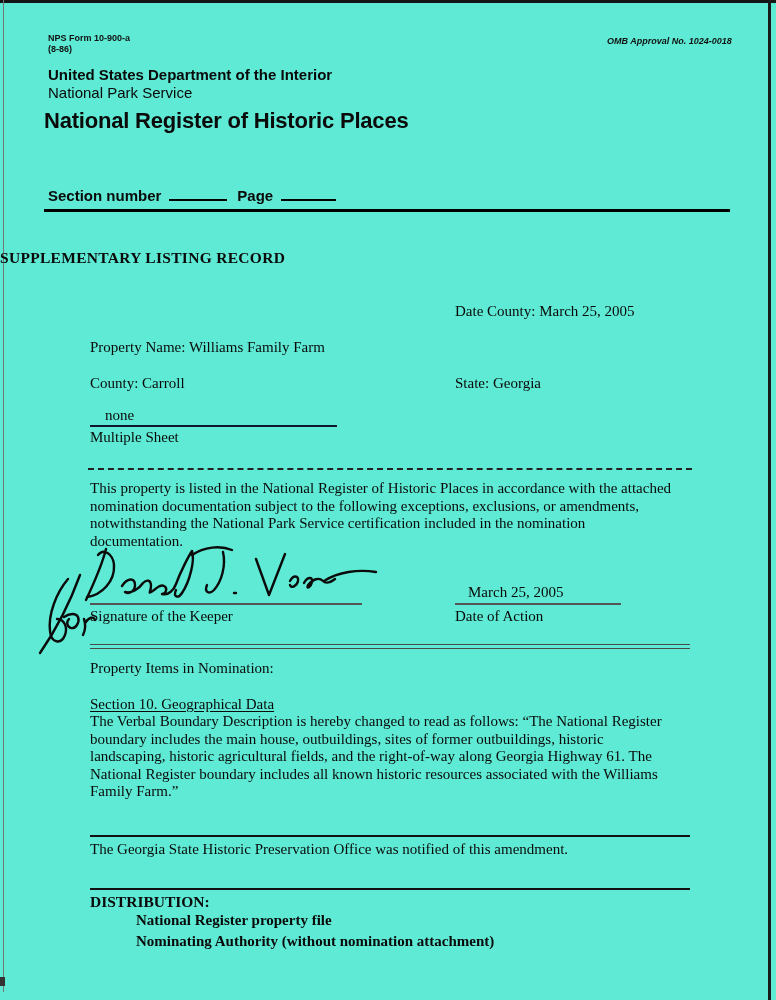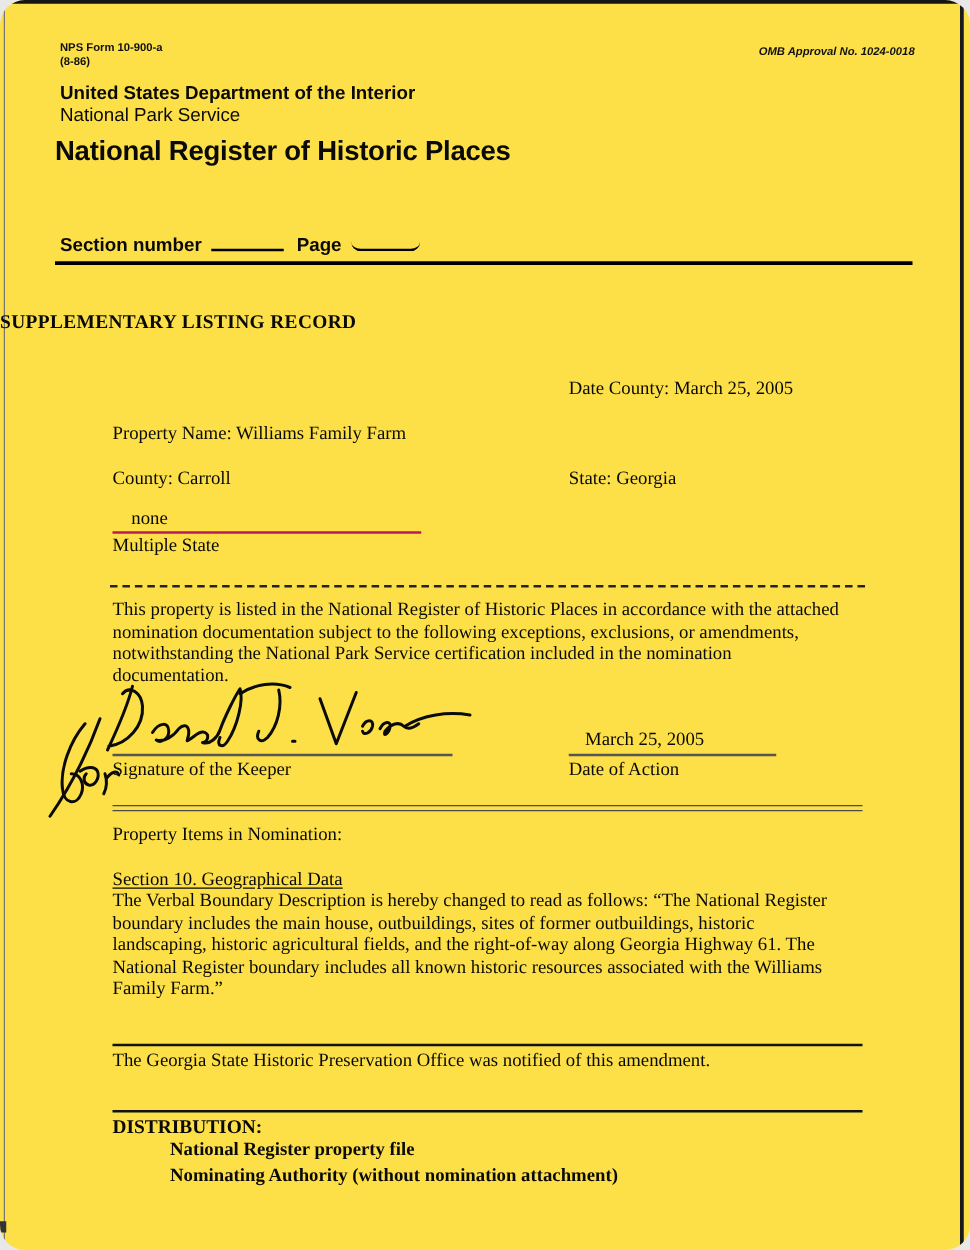--- a/index.html
+++ b/index.html
@@ -1,23 +1,22 @@
 <!DOCTYPE html>
 <html><head>
 <meta charset="utf-8">
 <style>
   html,body { margin:0; padding:0; background:#e8e8e8; }
   .page {
     position:relative;
     width:776px; height:1000px;
-    background:#fde047;
+    background:#5eead4;
     overflow:hidden;
     font-family:"Liberation Serif","DejaVu Serif",serif;
     color:#0a0a0a;
-    border-radius:20px;
   }
   .sans { font-family:"Liberation Sans","DejaVu Sans",sans-serif; }
   .abs { position:absolute; }
 
   
   .edge-top    { left:0; top:2; width:776px; height:3px; background:#151515; }
   .edge-right  { left:768px; top:0; width:3px; height:1000px; background:#1a1a1a; }
   .edge-left   { left:3px; top:0; width:1px; height:992px; background:#777; }
   .edge-mark   { left:0; top:977px; width:5px; height:9px; background:#333; }
 
@@ -39,21 +38,21 @@
 
   .slr-heading { left:0; right:0; top:249px; text-align:left; font-size:15.5px; font-weight:bold; letter-spacing:0.3px; }
 
   .field { font-size:15px; }
   .f-nris  { left:90px;  top:303px; }
   .f-date  { left:455px; top:303px; }
   .f-prop  { left:90px;  top:339px; }
   .f-cnty  { left:90px;  top:375px; }
   .f-state { left:455px; top:375px; }
 
-  .multi-none  { left:90px; top:407px; width:232px; border-bottom:2px solid #be185d; font-size:15px; padding:0 0 1px 15px; }
+  .multi-none  { left:90px; top:407px; width:232px; border-bottom:2px solid #0f172a; font-size:15px; padding:0 0 1px 15px; }
   .multi-label { left:90px; top:429px; font-size:15px; }
 
   .dashed-sep { left:88px; top:468px; width:604px; border-top:2px dashed #222; }
 
   .para { font-size:15px; line-height:17.5px; white-space:pre-line; }
   .cert-para { left:90px; top:480px; width:620px; }
 
   .sig-svg { left:42px; top:539px; width:340px; height:75px; }
   .for-svg { left:34px; top:571px; width:72px; height:84px; }
   .sig-svg path, .for-svg path { fill:none; stroke:#0b0b0b; stroke-width:2.4; stroke-linecap:round; stroke-linejoin:round; }
@@ -116,21 +115,21 @@
   <div class="abs field f-cnty">
     <span>County:</span>
     <span>Carroll</span>
   </div>
   <div class="abs field f-state">
     <span>State:</span>
     <span>Georgia</span>
   </div>
 
   <div class="abs multi-none">none</div>
-  <div class="abs multi-label">Multiple State</div>
+  <div class="abs multi-label">Multiple Sheet</div>
 
   <div class="abs dashed-sep"></div>
 
   <div class="abs para cert-para">This property is listed in the National Register of Historic Places in accordance with the attached
 nomination documentation subject to the following exceptions, exclusions, or amendments,
 notwithstanding the National Park Service certification included in the nomination
 documentation.</div>
 
   <svg class="abs for-svg" viewBox="0 0 72 84" role="img" aria-label="for">
     <path d="M34,8 C22,22 14,44 16,60 C17,72 27,74 31,64 C34,56 30,48 23,48"></path>

